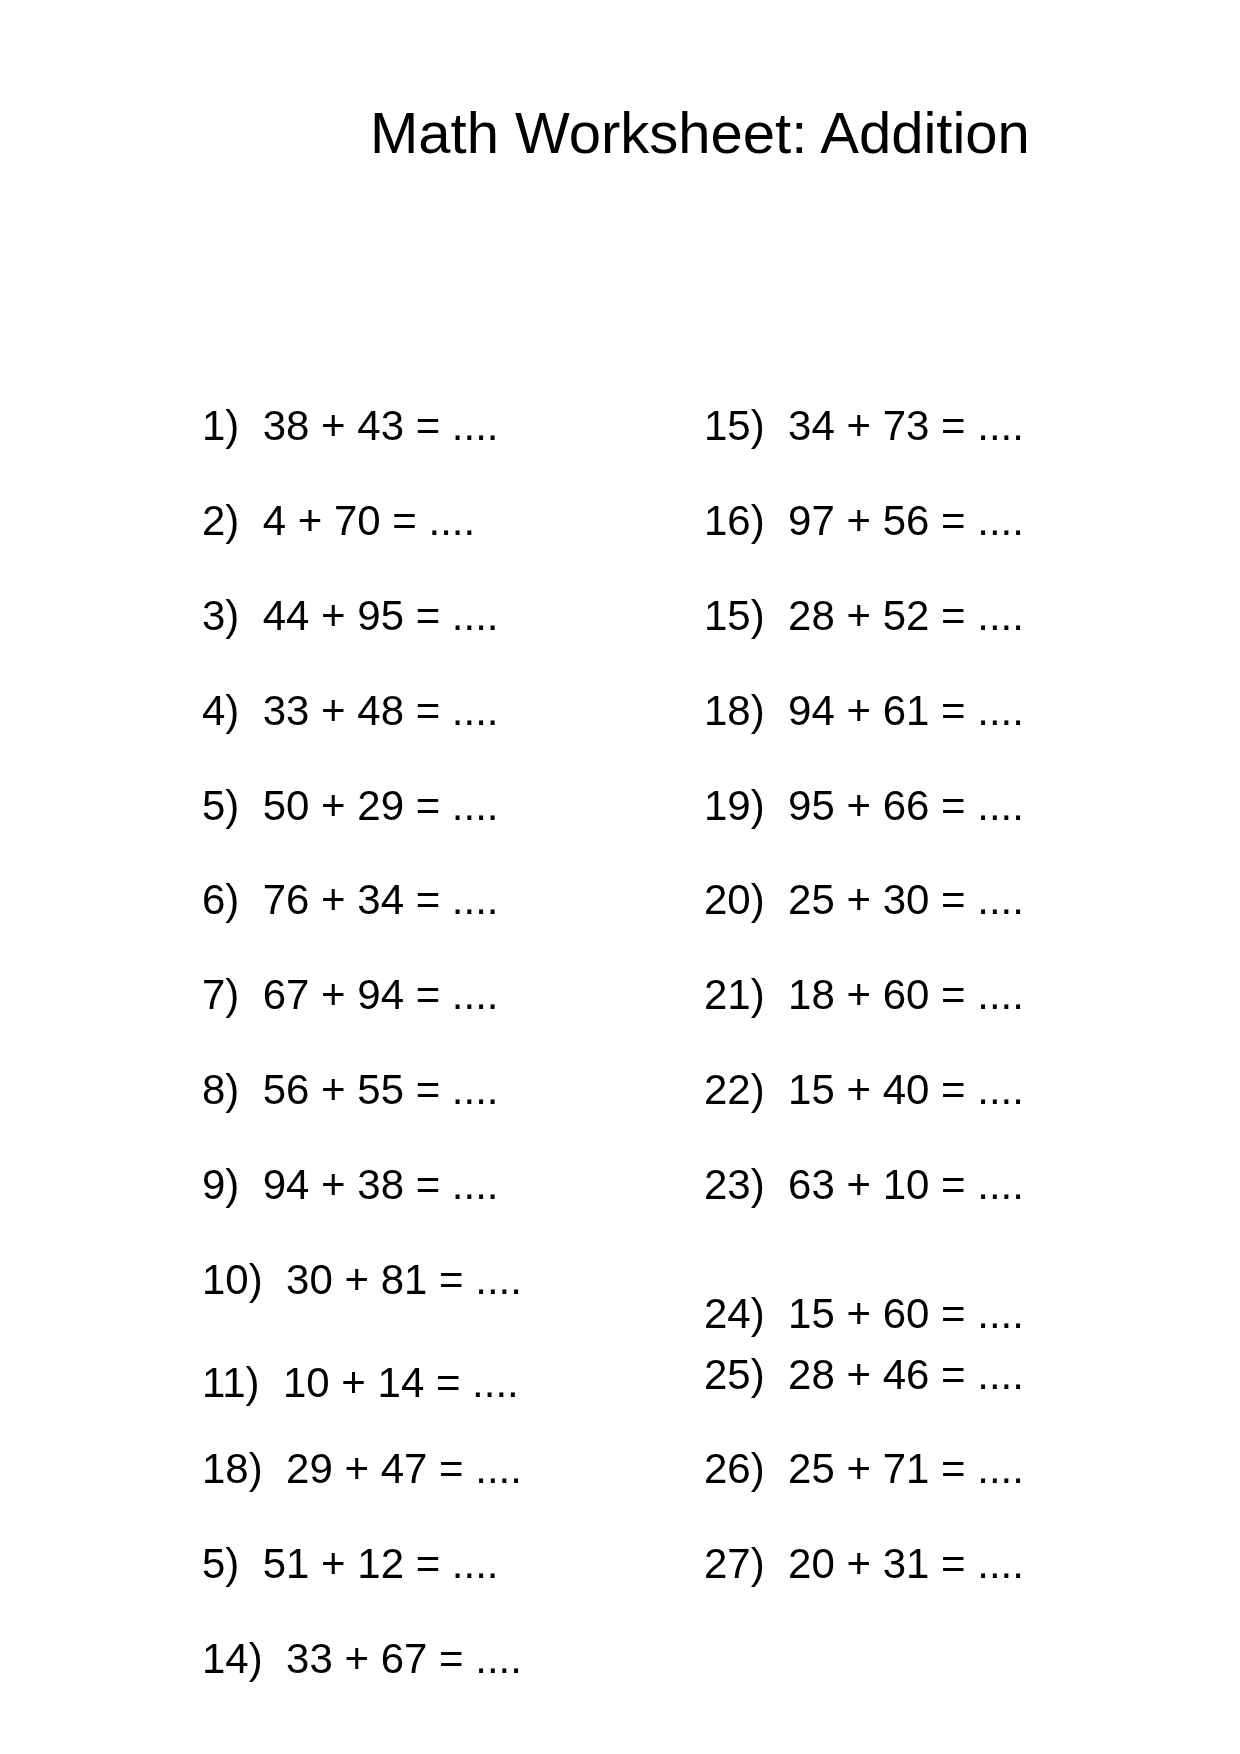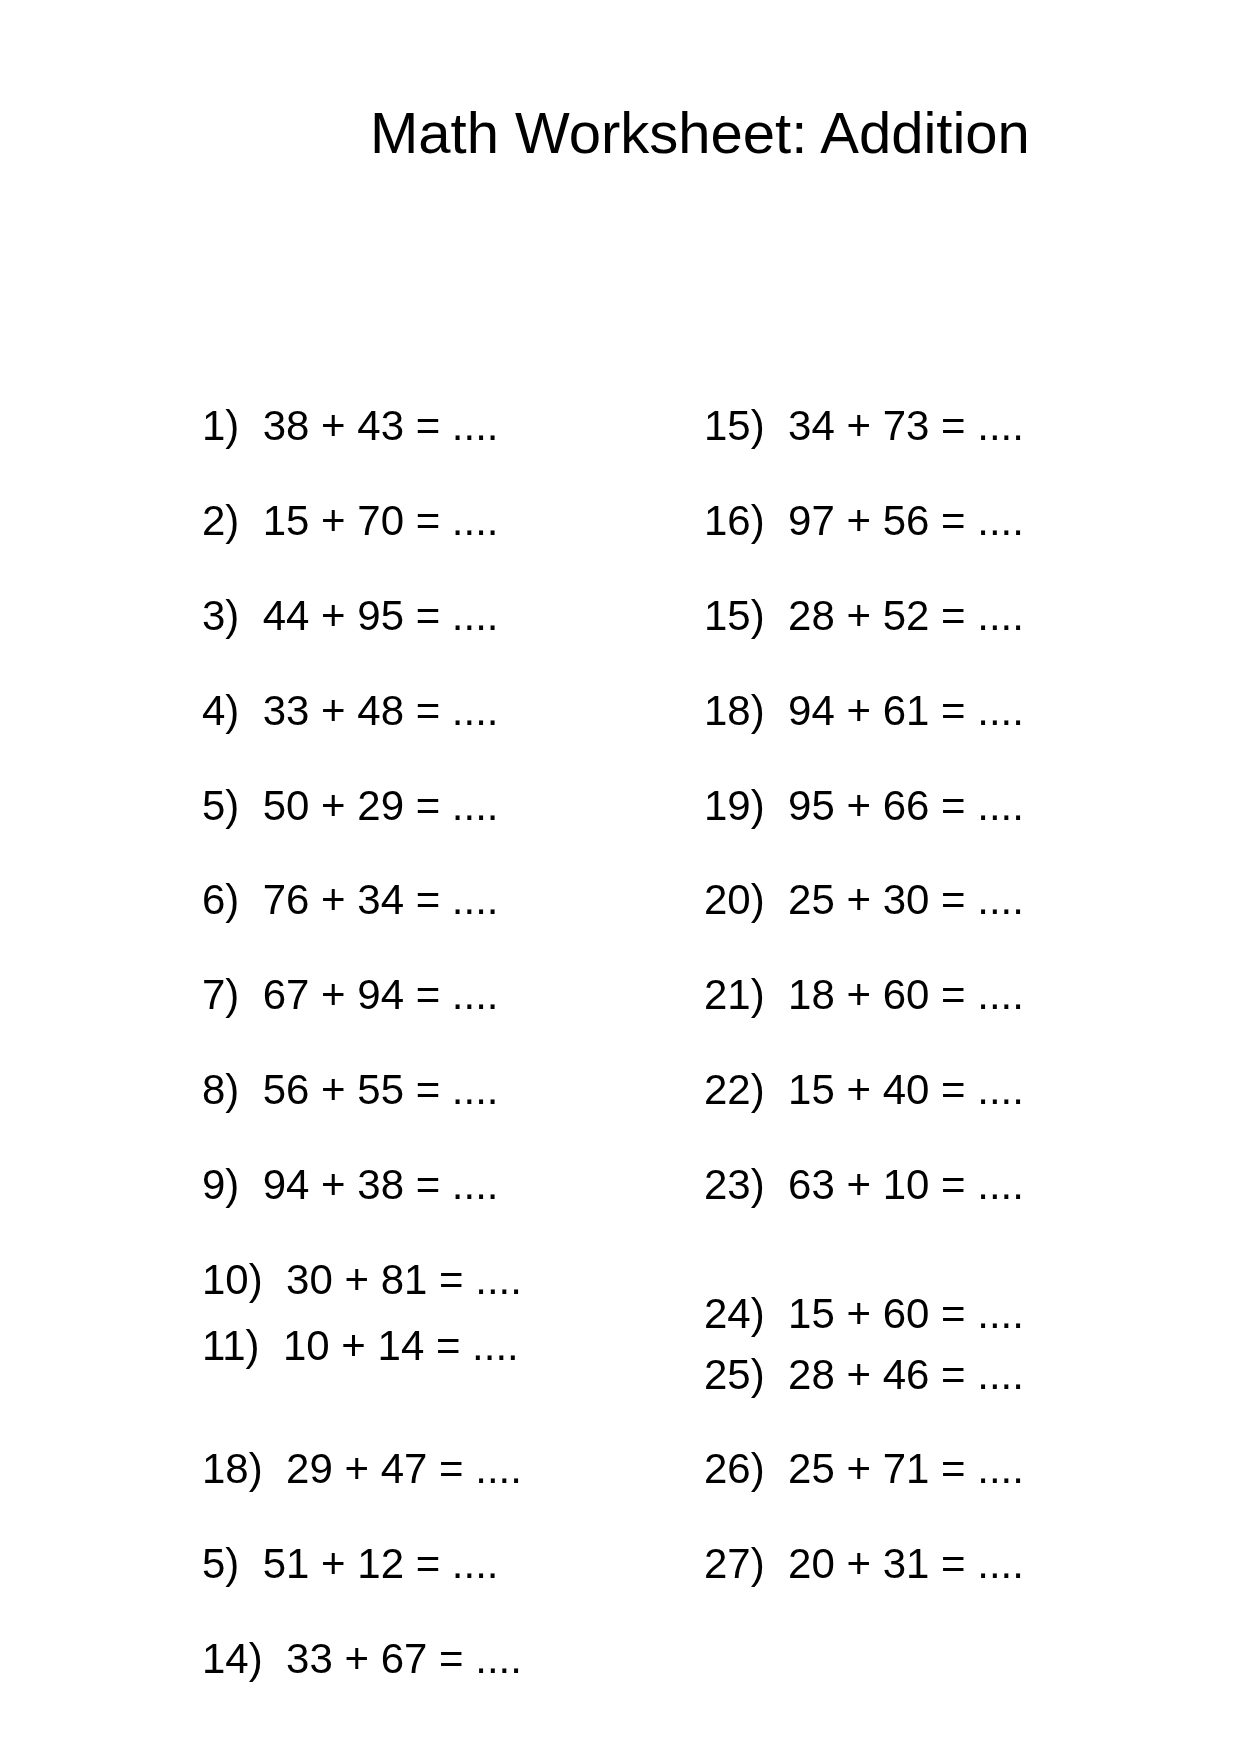--- a/index.html
+++ b/index.html
@@ -61,30 +61,30 @@
     .problem .expr { }
   </style>
 </head>
 <body>
 
 <div class="page">
   <div class="title">Math Worksheet: Addition</div>
 
   <div class="column left">
     <div class="problem" style="top:0px"><span class="num">1)</span>  <span class="expr">38 + 43 = ....</span></div>
-    <div class="problem" style="top:95px"><span class="num">2)</span>  <span class="expr">15 + 70 = ....</span></div>
+    <div class="problem" style="top:95px"><span class="num">2)</span>  <span class="expr">4 + 70 = ....</span></div>
     <div class="problem" style="top:190px"><span class="num">3)</span>  <span class="expr">44 + 95 = ....</span></div>
     <div class="problem" style="top:285px"><span class="num">4)</span>  <span class="expr">33 + 48 = ....</span></div>
     <div class="problem" style="top:380px"><span class="num">5)</span>  <span class="expr">50 + 29 = ....</span></div>
     <div class="problem" style="top:474px"><span class="num">6)</span>  <span class="expr">76 + 34 = ....</span></div>
     <div class="problem" style="top:569px"><span class="num">7)</span>  <span class="expr">67 + 94 = ....</span></div>
     <div class="problem" style="top:664px"><span class="num">8)</span>  <span class="expr">56 + 55 = ....</span></div>
     <div class="problem" style="top:759px"><span class="num">9)</span>  <span class="expr">94 + 38 = ....</span></div>
     <div class="problem" style="top:854px"><span class="num">10)</span>  <span class="expr">30 + 81 = ....</span></div>
-    <div class="problem" style="top:920px"><span class="num">11)</span>  <span class="expr">10 + 14 = ....</span></div>
+    <div class="problem" style="top:957px"><span class="num">11)</span>  <span class="expr">10 + 14 = ....</span></div>
     <div class="problem" style="top:1043px"><span class="num">18)</span>  <span class="expr">29 + 47 = ....</span></div>
     <div class="problem" style="top:1138px"><span class="num">5)</span>  <span class="expr">51 + 12 = ....</span></div>
     <div class="problem" style="top:1233px"><span class="num">14)</span>  <span class="expr">33 + 67 = ....</span></div>
   </div>
 
   <div class="column right">
     <div class="problem" style="top:0px"><span class="num">15)</span>  <span class="expr">34 + 73 = ....</span></div>
     <div class="problem" style="top:95px"><span class="num">16)</span>  <span class="expr">97 + 56 = ....</span></div>
     <div class="problem" style="top:190px"><span class="num">15)</span>  <span class="expr">28 + 52 = ....</span></div>
     <div class="problem" style="top:285px"><span class="num">18)</span>  <span class="expr">94 + 61 = ....</span></div>

